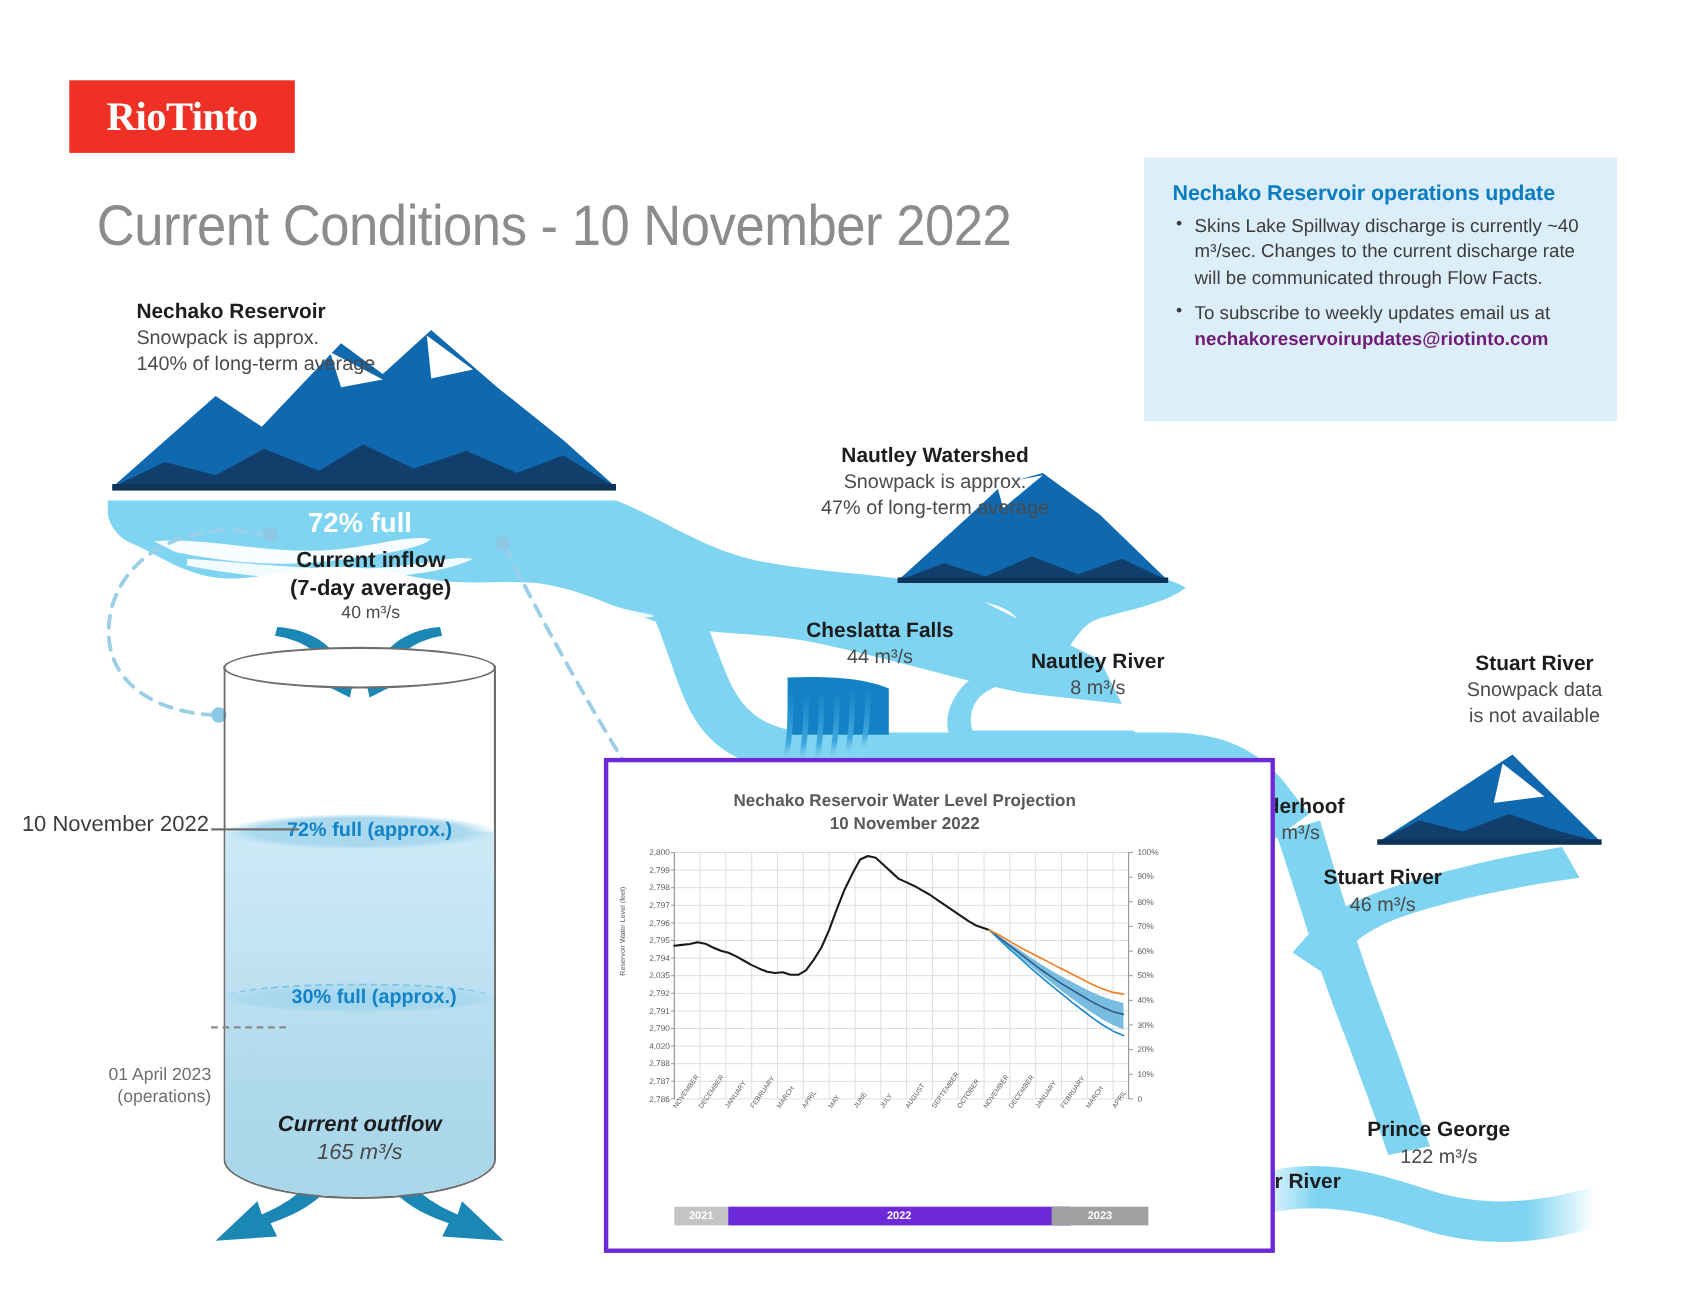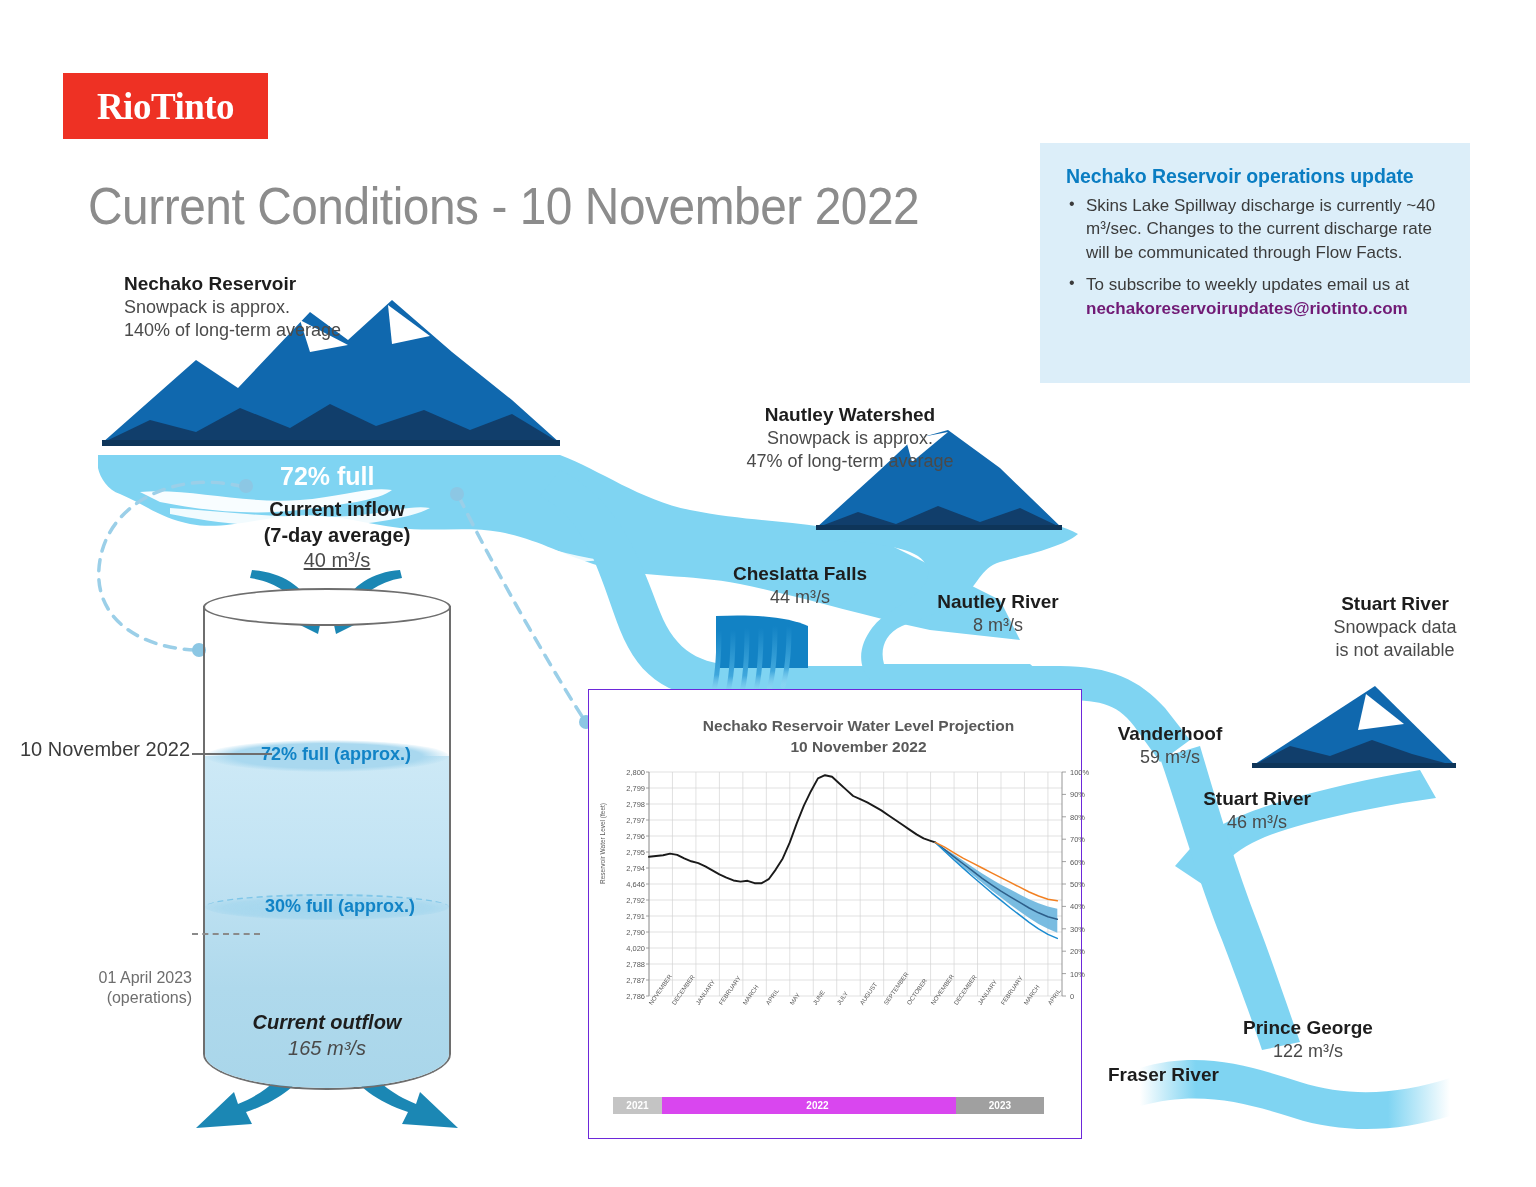--- a/index.html
+++ b/index.html
@@ -88,22 +88,22 @@
     border-top: 2px dashed #7FC6E8;
     background: radial-gradient(ellipse at center, rgba(140,205,235,.55) 0%, rgba(140,205,235,.35) 60%, rgba(140,205,235,0) 78%);
   }
   .fullLabel {
     position: absolute; font-size: 18px; font-weight: bold; color: #1183C6;
     white-space: nowrap;
   }
 
   
   #chart-panel {
-    position: absolute; left: 549px; top: 689px; width: 494px; height: 450px;
-    background: #fff; border: 1px solid #6d28d9; margin-left: 39px;
+    position: absolute; left: 549px; top: 689px; width: 610px; height: 450px;
+    background: #fff; border: 4px solid #6d28d9;
   }
   #chart-title {
     position: absolute; left: 0; top: 26px; width: 539px; text-align: center;
     font-size: 15.5px; font-weight: bold; color: #595959; line-height: 1.35;
   }
   #plot-wrap { position: absolute; left: 0; top: 74px; width: 539px; height: 296px; }
   #ylab {
     position: absolute; left: 10px; top: 120px;
     font-size: 6.5px; color: #595959; transform: rotate(-90deg);
     transform-origin: left top; white-space: nowrap;
@@ -261,21 +261,21 @@
     <div class="t1">Nechako Reservoir</div>
     <div class="t2">Snowpack is approx.</div>
     <div class="t2">140% of long-term average</div>
   </div>
 
   <div style="position:absolute; left:280px; top:462px; font-size:25px; font-weight:bold; color:#ffffff;">72% full</div>
 
   <div class="lbl c" style="left:172px; top:497px; width:330px;">
     <div class="t1" style="font-size:20px;">Current inflow</div>
     <div class="t1" style="font-size:20px;">(7-day average)</div>
-    <div class="t2" style="font-size:20px;text-decoration:underline;">40 m³/s</div>
+    <div class="t2" style="font-size:16px;">40 m³/s</div>
   </div>
 
   <div class="lbl c" style="left:650px; top:403px; width:400px;">
     <div class="t1">Nautley Watershed</div>
     <div class="t2">Snowpack is approx.</div>
     <div class="t2">47% of long-term average</div>
   </div>
 
   <div class="lbl c" style="left:650px; top:562px; width:300px;">
     <div class="t1">Cheslatta Falls</div>
@@ -412,21 +412,21 @@
           <line x1="473" y1="8" x2="477" y2="8" stroke="#8A8A8A" stroke-width="0.8"></line>
         </svg>
       <div id="ytick-holder">
           <div class="ytick" style="top: 232px; width: 52px; right: 483px;">2,786</div>
           <div class="ytick" style="top: 216px; width: 52px; right: 483px;">2,787</div>
           <div class="ytick" style="top: 200px; width: 52px; right: 483px;">2,788</div>
           <div class="ytick" style="top: 184px; width: 52px; right: 483px;">4,020</div>
           <div class="ytick" style="top: 168px; width: 52px; right: 483px;">2,790</div>
           <div class="ytick" style="top: 152px; width: 52px; right: 483px;">2,791</div>
           <div class="ytick" style="top: 136px; width: 52px; right: 483px;">2,792</div>
-          <div class="ytick" style="top: 120px; width: 52px; right: 483px;">4,646</div>
+          <div class="ytick" style="top: 120px; width: 52px; right: 483px;">2,035</div>
           <div class="ytick" style="top: 104px; width: 52px; right: 483px;">2,794</div>
           <div class="ytick" style="top: 88px; width: 52px; right: 483px;">2,795</div>
           <div class="ytick" style="top: 72px; width: 52px; right: 483px;">2,796</div>
           <div class="ytick" style="top: 56px; width: 52px; right: 483px;">2,797</div>
           <div class="ytick" style="top: 40px; width: 52px; right: 483px;">2,798</div>
           <div class="ytick" style="top: 24px; width: 52px; right: 483px;">2,799</div>
           <div class="ytick" style="top: 8px; width: 52px; right: 483px;">2,800</div>
         </div>
       <div id="rtick-holder">
           <div class="rtick" style="top: 232px; left: 481px;">0</div>
@@ -460,17 +460,17 @@
           <div class="xtick" style="left: 409.989px; top: 238px;">FEBRUARY</div>
           <div class="xtick" style="left: 433.455px; top: 238px;">MARCH</div>
           <div class="xtick" style="left: 456.92px; top: 238px;">APRIL</div>
         </div>
     </div>
 
   </div>
 
   <div id="yearbar">
       <div style="left: 0px; width: 48.9773px; background: rgb(196, 196, 196);">2021</div>
-      <div style="left: 48.9773px; width: 311px; background: #d946ef;">2022</div>
+      <div style="left: 48.9773px; width: 311px; background: #6d28d9;">2022</div>
       <div style="left: 342.841px; width: 88.1591px; background: rgb(160, 160, 160);">2023</div>
     </div>
 
 </div>
 
 </body></html>

